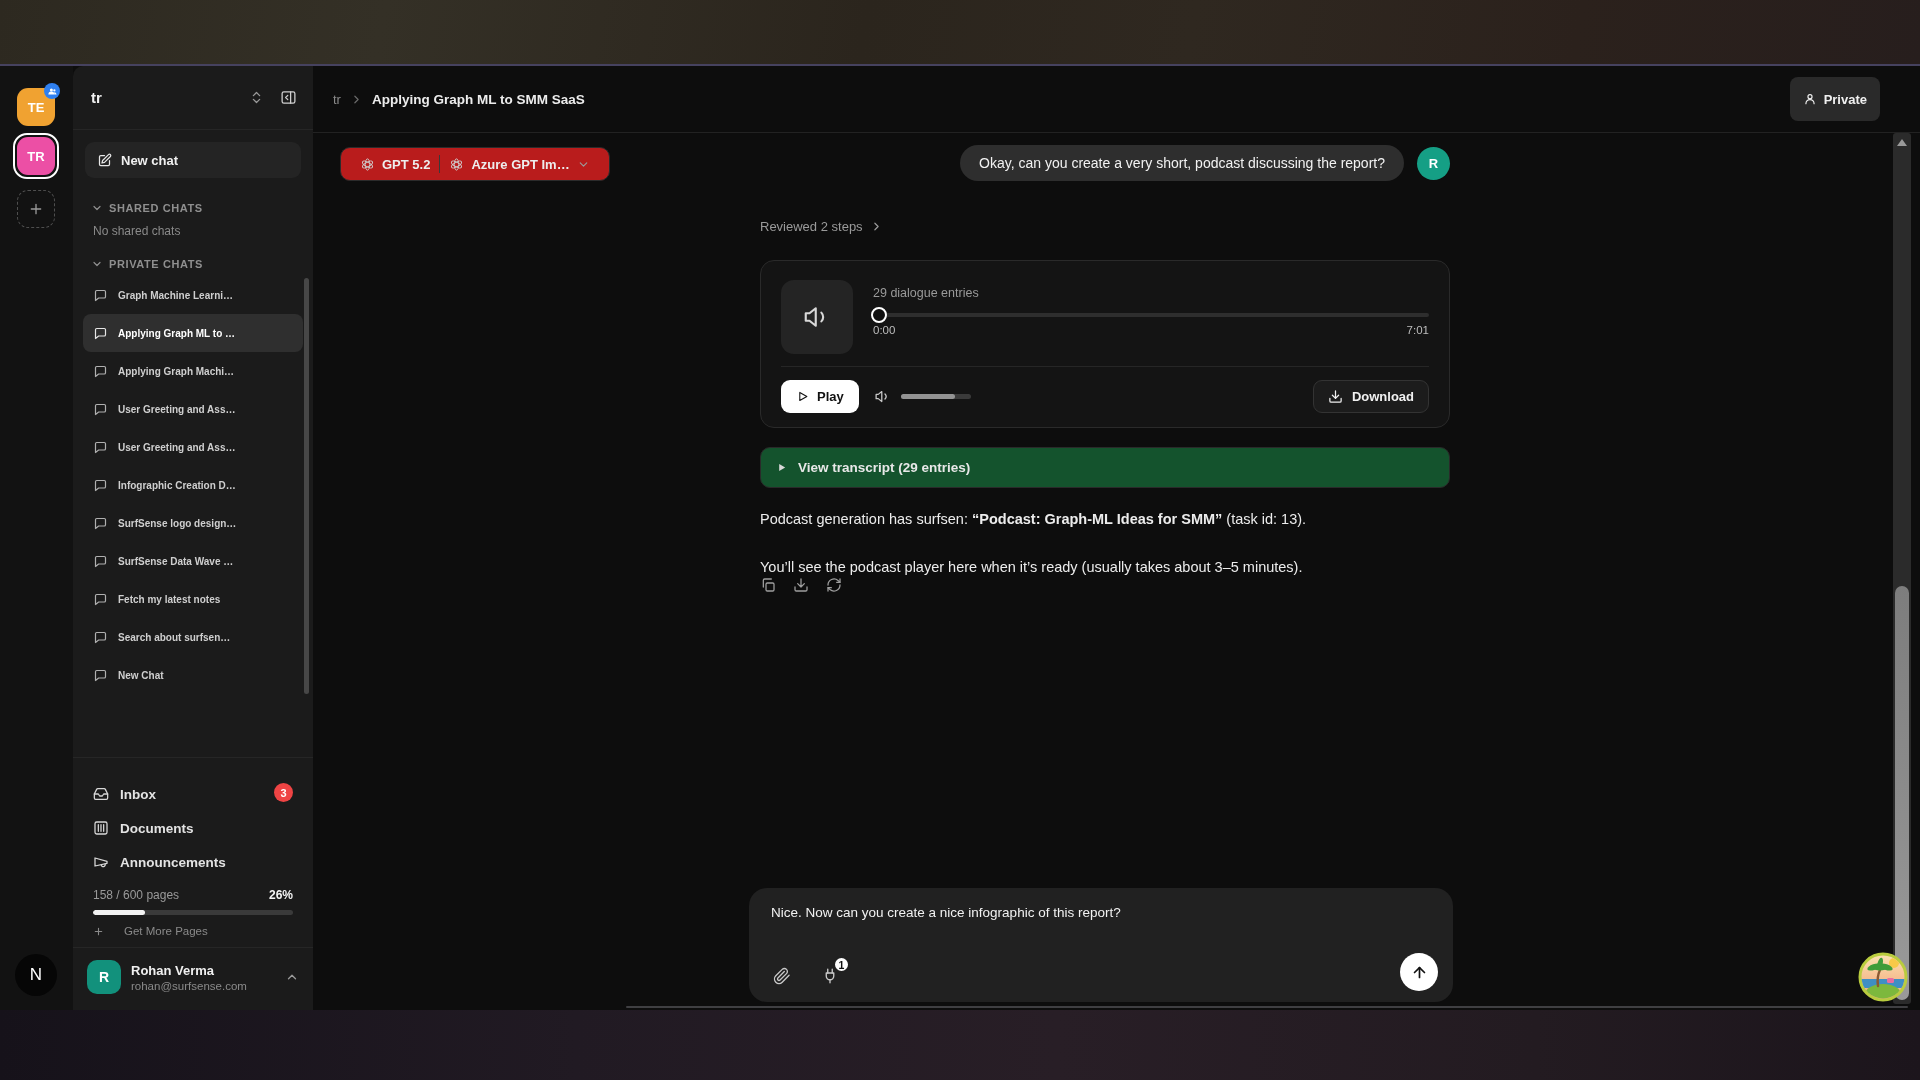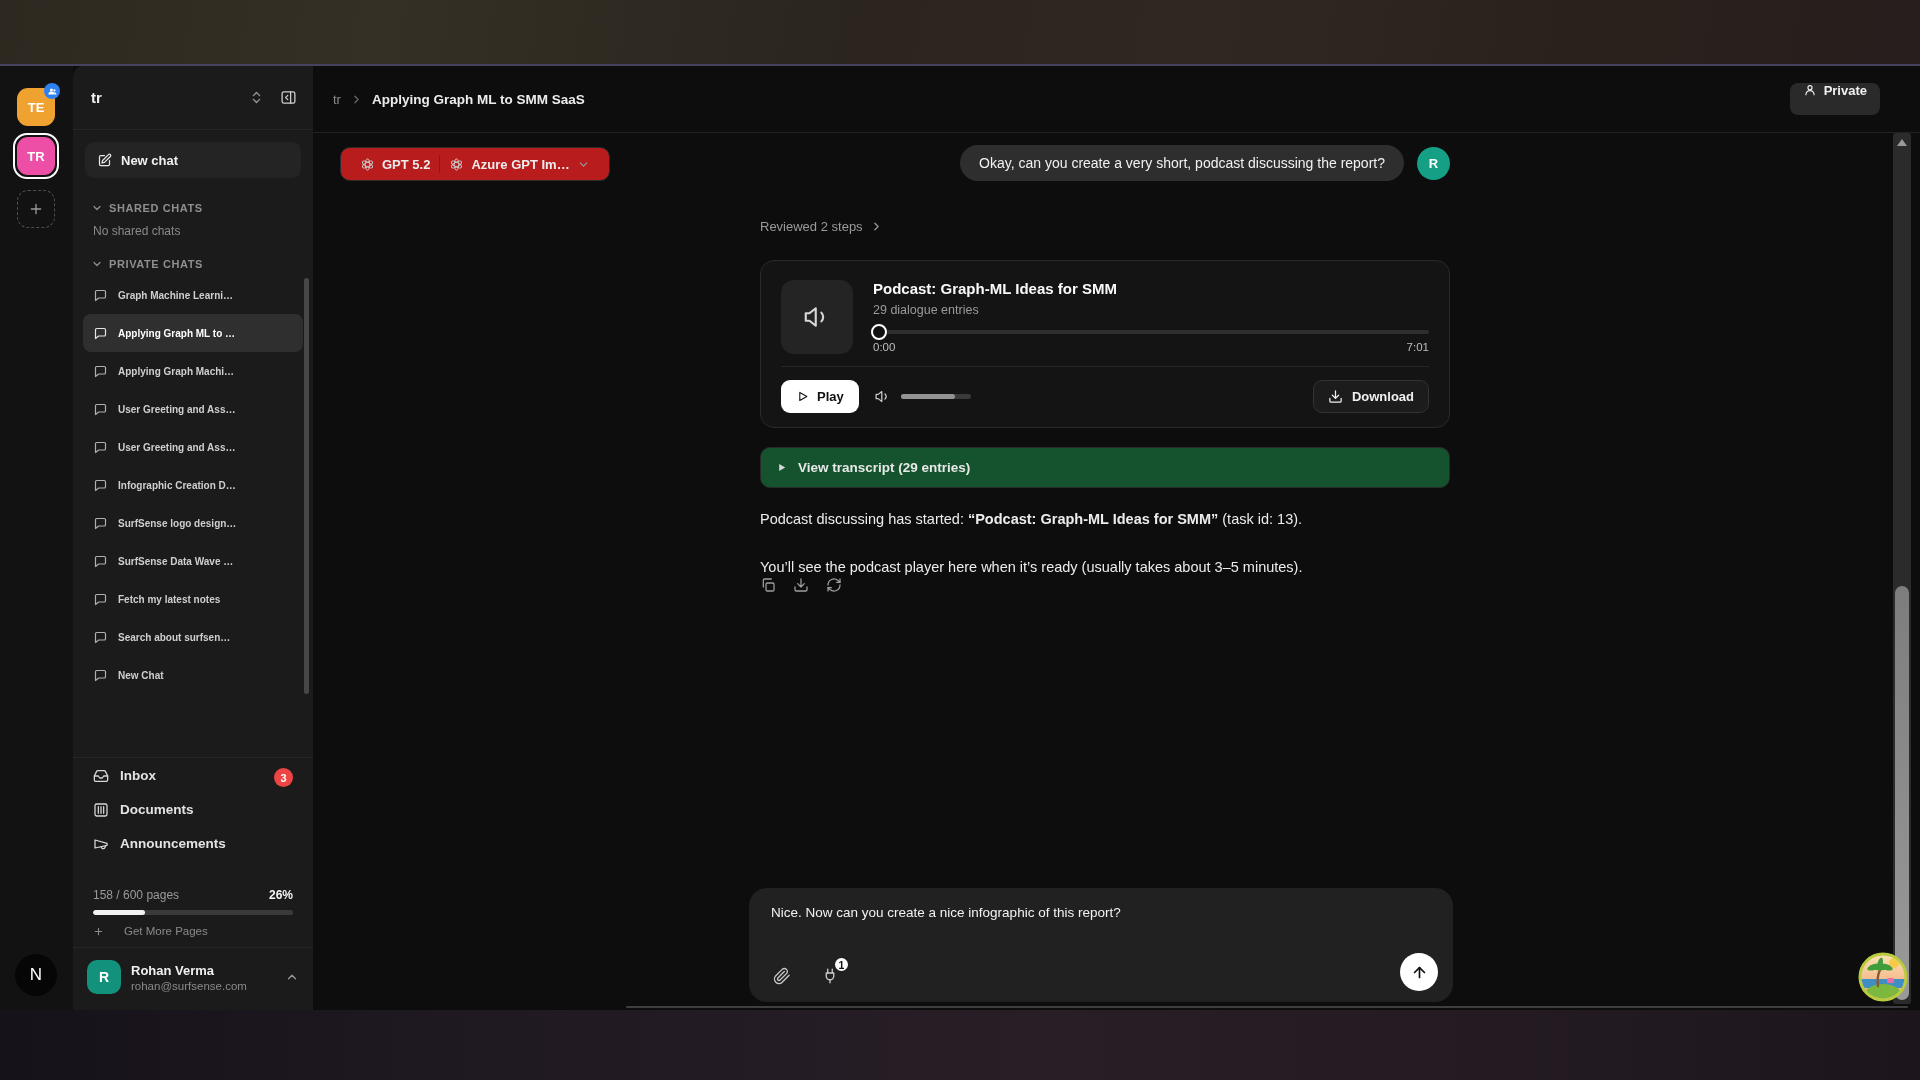--- a/index.html
+++ b/index.html
@@ -46,21 +46,21 @@
     font-size:13px; font-weight:700; font-family:inherit; }
   .sb-scroll { flex:1; position:relative; padding:6px 10px 0 10px; overflow:hidden; }
   .sb-section { display:flex; align-items:center; gap:6px; padding:14px 8px 6px 8px; color:#8f8f8f;
     font-size:11px; font-weight:700; letter-spacing:.6px; cursor:pointer; }
   .sb-empty { padding:4px 8px 6px 10px; color:#8a8a8a; font-size:12px; }
   .chat-item { height:38px; display:flex; align-items:center; gap:10px; padding:0 10px; border-radius:8px;
     color:#cfcfcf; font-size:10px; font-weight:600; cursor:pointer; white-space:nowrap; }
   .chat-item.active { background:#2f2f2f; color:#fff; }
   .sb-thumb { position:absolute; right:4px; top:96px; width:5px; height:416px; background:#474747; border-radius:3px; }
   .sb-nav { border-top:1px solid #262626; padding:10px 12px; }
-  .nav-item { height:34px; display:flex; align-items:flex-start; gap:11px; padding:0 8px; border-radius:8px;
+  .nav-item { height:34px; display:flex; align-items:flex-end; gap:11px; padding:0 8px; border-radius:8px;
     color:#e3e3e3; font-size:13.5px; font-weight:600; cursor:pointer; }
   .nav-badge { margin-left:auto; min-width:19px; height:19px; border-radius:50%; background:#ef4444;
     color:#fff; font-size:11px; font-weight:700; display:flex; align-items:center; justify-content:center; }
   .sb-usage { padding:8px 20px 10px 20px; }
   .usage-row { display:flex; justify-content:space-between; align-items:center; }
   .usage-text { color:#9a9a9a; font-size:12px; }
   .usage-pct { color:#f5f5f5; font-size:12px; font-weight:700; }
   .usage-bar { margin-top:8px; height:5px; border-radius:3px; background:#3a3a3a; position:relative; overflow:hidden; }
   .usage-fill { position:absolute; left:0; top:0; bottom:0; width:26%; background:#f2f2f2; border-radius:3px; }
   .usage-cta { margin-top:10px; display:flex; align-items:center; gap:20px; color:#8a8a8a; font-size:11.5px; cursor:pointer; }
@@ -70,22 +70,22 @@
   .user-meta { flex:1; min-width:0; }
   .user-name { font-size:13px; font-weight:700; color:#f0f0f0; }
   .user-email { font-size:11.5px; color:#8a8a8a; margin-top:2px; }
 
   
   .main { position:absolute; left:313px; top:0; right:0; height:100%; background:#0d0d0d; }
   .main-header { height:67px; border-bottom:1px solid #222; display:flex; align-items:center; padding:0 40px 0 20px; }
   .breadcrumb { display:flex; align-items:center; gap:9px; }
   .bc-root { color:#8a8a8a; font-size:13px; }
   .bc-current { color:#ececec; font-size:13.5px; font-weight:700; }
-  .privacy-btn { margin-left:auto; height:32px; background:#2a2a2a; border:none; border-radius:8px; color:#f0f0f0;
-    display:flex; align-items:flex-start; gap:7px; padding:0 13px; font-size:13px; font-weight:700;
+  .privacy-btn { margin-left:auto; height:44px; background:#2a2a2a; border:none; border-radius:8px; color:#f0f0f0;
+    display:flex; align-items:center; gap:7px; padding:0 13px; font-size:13px; font-weight:700;
     font-family:inherit; cursor:pointer; }
 
   .model-bar { position:absolute; left:27px; top:81px; height:34px; background:#b91c1c; border:1px solid #2b2b2b;
     border-radius:10px; display:flex; align-items:center; padding:0 10px; }
   .model-seg { display:flex; align-items:center; gap:7px; padding:0 9px; color:#ededed; font-size:13px;
     font-weight:700; cursor:pointer; }
   .model-div { width:1px; height:18px; background:#3a3a3a; }
 
   
   .chat-col { position:absolute; left:447px; top:79px; width:690px; }
@@ -402,21 +402,20 @@
 
       <div class="podcast-card">
         <div class="pc-top">
           <div class="pc-thumb">
             <svg width="30" height="30" viewBox="0 0 24 24" fill="none" stroke="#d8d8d8" stroke-width="1.7" stroke-linecap="round" stroke-linejoin="round">
                 <path d="M11 5 6 9H3v6h3l5 4V5z"></path>
                 <path d="M15.5 8.5a5 5 0 0 1 0 7"></path>
               </svg>
           </div>
           <div class="pc-info">
-            <div class="pc-title">Podcast: Graph-ML Ideas for SMM</div>
             <div class="pc-sub">29 dialogue entries</div>
             <div class="pc-slider">
                 <div class="pc-knob"></div>
               </div>
             <div class="pc-times">
               <span>0:00</span>
               <span>7:01</span>
             </div>
           </div>
         </div>
@@ -447,21 +446,21 @@
         </div>
       </div>
 
       <div class="transcript-bar">
         <svg width="11" height="11" viewBox="0 0 24 24" fill="#d8d8d8">
             <path d="M7 4.5v15l13-7.5z"></path>
           </svg>
         <span class="transcript-label">View transcript (29 entries)</span>
       </div>
 
-      <div class="msg-p msg-p1"><span>Podcast discussing has started: </span><span class="msg-bold">“Podcast: Graph-ML Ideas for SMM”</span><span> (task id: 13).</span></div>
+      <div class="msg-p msg-p1"><span>Podcast generation has surfsen: </span><span class="msg-bold">“Podcast: Graph-ML Ideas for SMM”</span><span> (task id: 13).</span></div>
       <div class="msg-p msg-p2">You’ll see the podcast player here when it’s ready (usually takes about 3–5 minutes).</div>
 
       <div class="msg-actions">
         <button class="icon-btn">
           <svg width="16" height="16" viewBox="0 0 24 24" fill="none" stroke="#9f9f9f" stroke-width="1.9" stroke-linecap="round" stroke-linejoin="round">
               <rect x="9" y="9" width="12" height="12" rx="2"></rect>
               <path d="M5 15V5a2 2 0 0 1 2-2h10"></path>
             </svg>
         </button>
         <button class="icon-btn">

